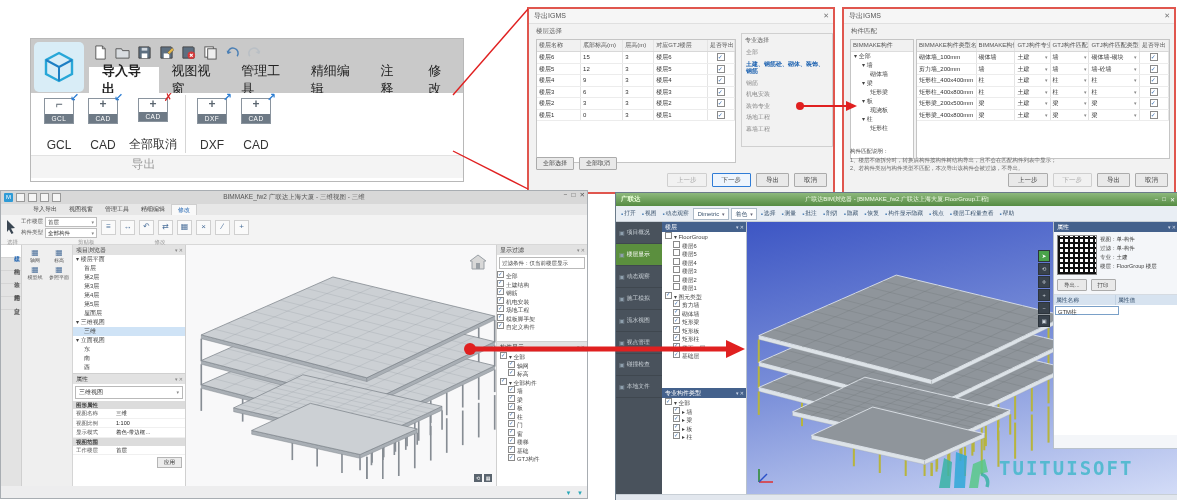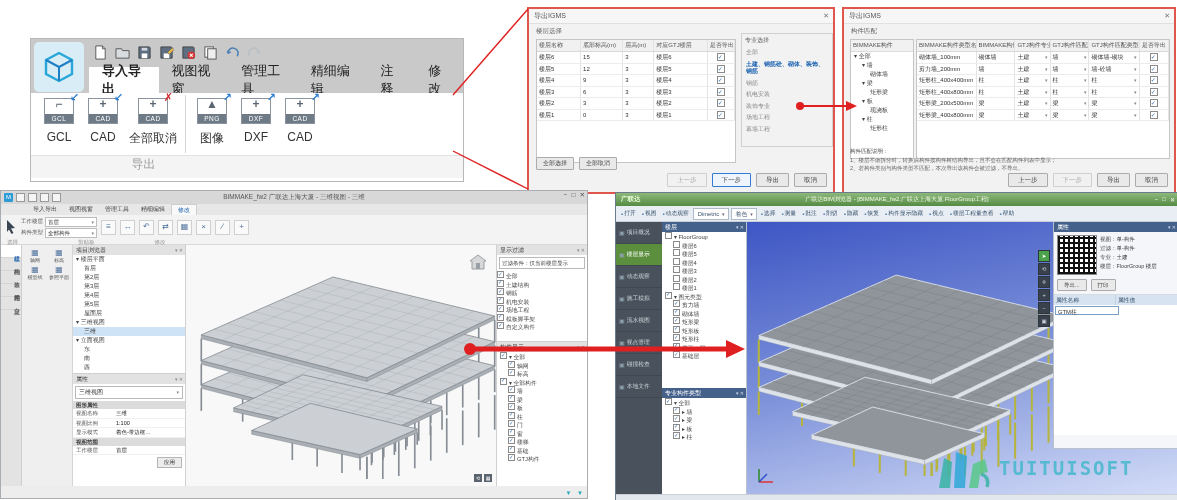--- a/index.html
+++ b/index.html
@@ -10,21 +10,21 @@
   .ribbon{left:30px;top:38px;width:432px;height:142px;background:#fff;border:1px solid #b8b8b8;}
   .rb-top{height:54px;background:#c9c9c9;position:relative;}
   .rb-logo{position:absolute;left:3px;top:3px;width:50px;height:50px;background:#d9edf7;border-radius:5px;
            display:flex;align-items:center;justify-content:center;}
   .rb-qat{position:absolute;left:62px;top:6px;display:flex;gap:7px;align-items:center;}
   .qi{width:15px;height:15px;display:block;}
   .rb-tabs{position:absolute;left:58px;bottom:0;display:flex;height:26px;}
   .rtab{padding:0 13px;font-size:13px;color:#222;display:flex;align-items:center;cursor:default;}
   .rtab.active{background:#fff;font-weight:bold;}
   .rb-body{height:62px;display:flex;align-items:flex-start;padding-left:6px;background:#fff;position:relative;}
-  .rbtn{width:44px;height:58px;margin-top:2px;display:flex;flex-direction:column;align-items:center;position:relative;}
+  .rbtn{width:44px;height:58px;margin-top:2px;display:flex;flex-direction:column;align-items:center;position:relative;gap:8px;}
   .rbtn.wide{width:56px;}
   .rbtn.hl{box-shadow:0 0 0 2px #e02020;}
   .bicon{width:28px;height:24px;border:1px solid #8a949e;background:#fff;position:relative;margin-top:3px;}
   .bg-glyph{position:absolute;left:0;right:0;top:-2px;text-align:center;font-size:12px;color:#5b6670;font-weight:bold;}
   .btag{position:absolute;left:0;right:0;bottom:0;height:9px;background:#6e7a86;color:#fff;font-size:6.5px;
         text-align:center;line-height:9px;letter-spacing:.5px;}
   .barrow{position:absolute;right:-6px;top:-8px;font-size:11px;font-weight:bold;}
   .dir-in  .barrow::before{content:"↙";color:#2d7ed3;}
   .dir-out .barrow::before{content:"↗";color:#2d7ed3;}
   .dir-del .barrow::before{content:"✗";color:#d42222;}
@@ -270,28 +270,20 @@
             <span class="bg-glyph"></span>
             <span class="btag">CAD</span>
             <span class="barrow"></span>
           </div>
           <span class="blabel">全部取消</span>
         </div>
       </div>
     <div class="rb-divider"></div>
     <div style="display:flex">
 
-    <div class="rbtn ic-png dir-out">
-          <div class="bicon">
-            <span class="bg-glyph"></span>
-            <span class="btag">PNG</span>
-            <span class="barrow"></span>
-          </div>
-          <span class="blabel">图像</span>
-        </div>
         <div class="rbtn ic-dxf dir-out">
           <div class="bicon">
             <span class="bg-glyph"></span>
             <span class="btag">DXF</span>
             <span class="barrow"></span>
           </div>
           <span class="blabel">DXF</span>
         </div>
         <div class="rbtn ic-cad dir-out">
           <div class="bicon">

